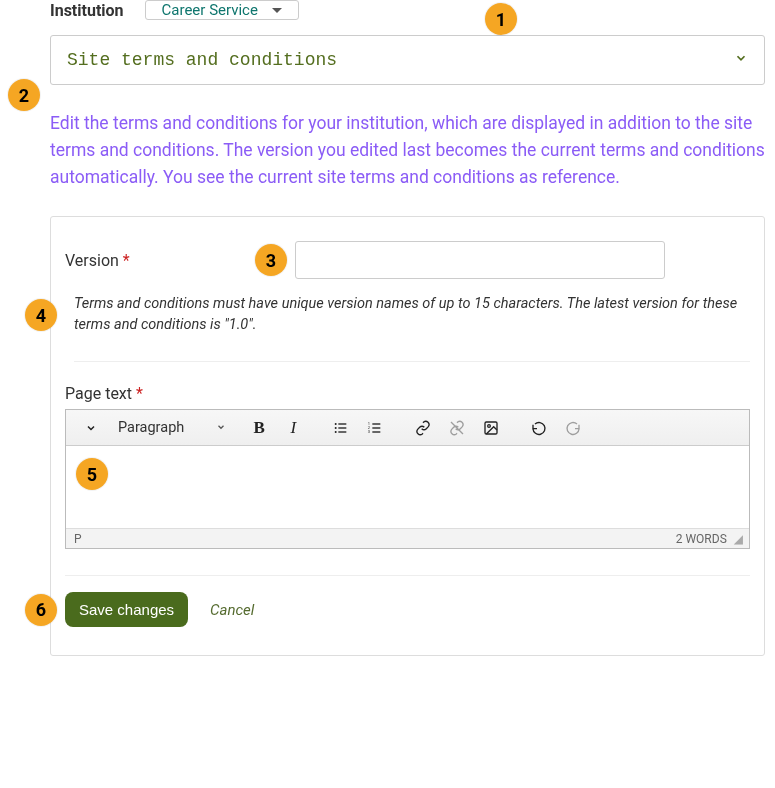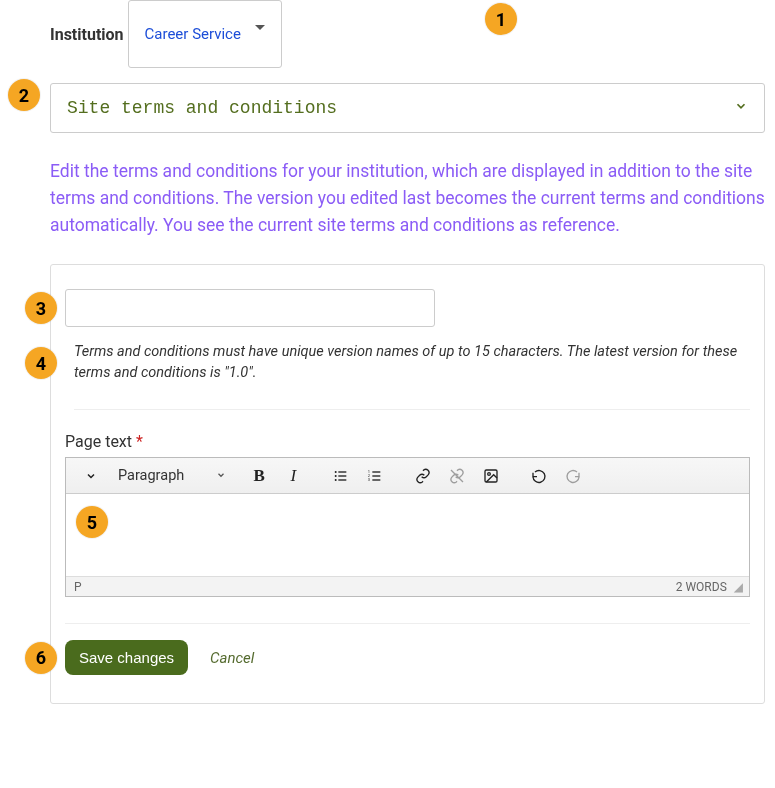--- a/index.html
+++ b/index.html
@@ -31,33 +31,34 @@
   }
   .page-title {
     font-weight: 300;
     font-size: 34px;
     color: #333;
     margin: 0;
   }
   .inst-group {
     display: flex;
     align-items: center;
-    gap: 4px;
+    gap: 21px;
   }
   .inst-label {
     font-weight: 700;
     font-size: 16px;
   }
   .inst-select {
     border: 1px solid #ccc;
     border-radius: 3px;
-    padding: 24px 16px;
-    font-size: 15px;
-    color: #1d4ed8;
-    display: flex;
+    padding: 0 16px;
+    font-size: 15px;
+    color: #0f766e;
+    display: flex;
+    align-items: center;
     gap: 14px;
     background: #fff;
     min-width: 150px;
   }
   .caret-down {
     width: 0; height: 0;
     border-left: 5px solid transparent;
     border-right: 5px solid transparent;
     border-top: 5px solid #555;
   }
@@ -254,20 +255,23 @@
           </svg>
       </span>
     </div>
   </div>
 
   <p class="intro">Edit the terms and conditions for your institution, which are displayed in addition to the site terms and conditions. The version you edited last becomes the current terms and conditions automatically. You see the current site terms and conditions as reference.</p>
 
   <div class="form-panel">
 
     <div class="field-row" style="margin-bottom:0;">
+      <label class="field-label">
+        <span>Version</span> <span class="req-star">*</span>
+      </label>
       <div style="position:relative; display:flex; align-items:center;">
         <div class="callout" style="position:absolute; left:-40px;">3</div>
         <input class="text-input" type="text" value="" style="">
       </div>
     </div>
 
     <div style="position:relative;">
       <div class="callout" style="position:absolute; left:-40px; top:6px;">4</div>
       <p class="helper">Terms and conditions must have unique version names of up to 15 characters. The latest version for these terms and conditions is "1.0".</p>
     </div>

